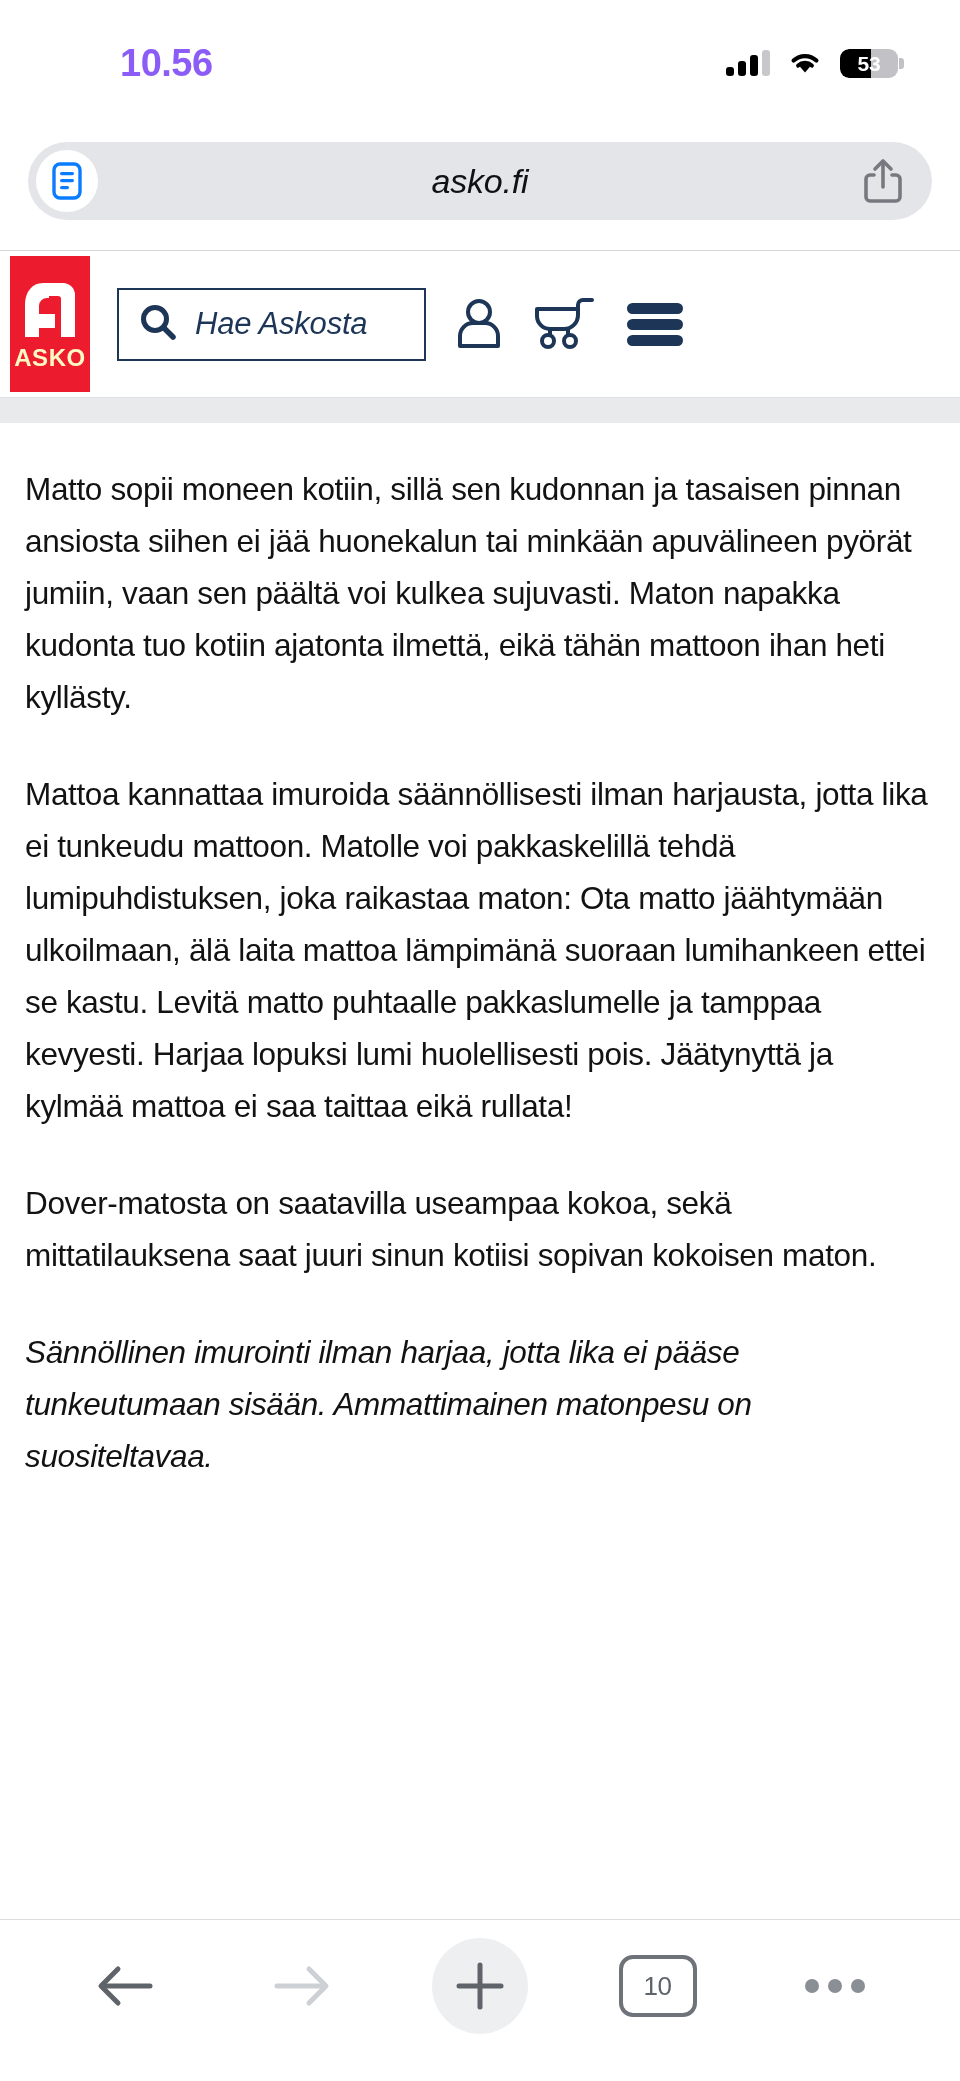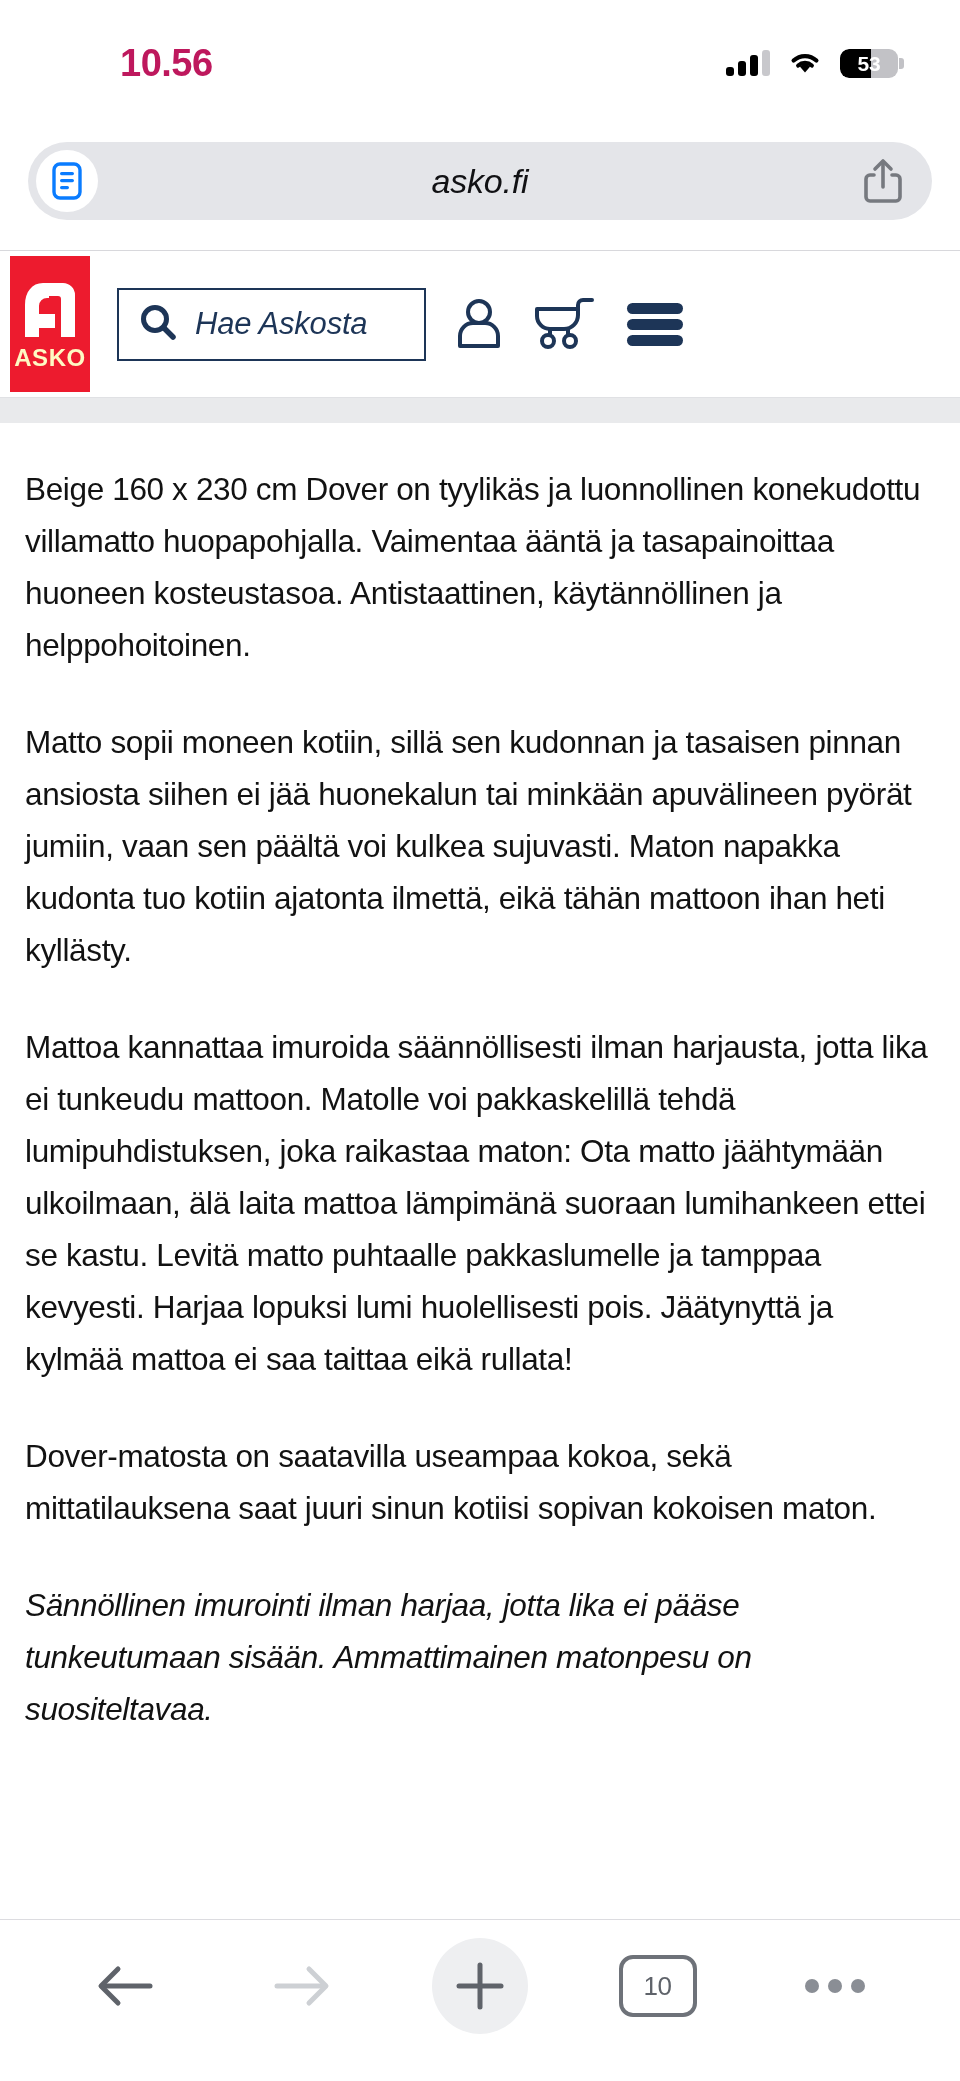--- a/index.html
+++ b/index.html
@@ -25,21 +25,21 @@
     flex: 0 0 112px;
     display: flex;
     align-items: center;
     justify-content: space-between;
     padding: 14px 62px 0 120px;
     background: #ffffff;
   }
   .status-time {
     font-size: 38px;
     font-weight: 700;
-    color: #be185d;
+    color: #8b5cf6;
     letter-spacing: -0.5px;
   }
   .status-right {
     display: flex;
     align-items: center;
     gap: 18px;
   }
   .signal-bars {
     display: flex;
     align-items: flex-end;
@@ -354,21 +354,20 @@
           <rect x="1" y="18" width="56" height="11" rx="5.5" fill="#1d3557"></rect>
           <rect x="1" y="34" width="56" height="11" rx="5.5" fill="#1d3557"></rect>
         </svg>
       </span>
     </div>
   </div>
 
   <div class="gray-band"></div>
 
   <div class="content">
-    <p>Beige 160 x 230 cm Dover on tyylikäs ja luonnollinen konekudottu villamatto huopapohjalla. Vaimentaa ääntä ja tasapainoittaa huoneen kosteustasoa. Antistaattinen, käytännöllinen ja helppohoitoinen.</p>
     <p>Matto sopii moneen kotiin, sillä sen kudonnan ja tasaisen pinnan ansiosta siihen ei jää huonekalun tai minkään apuvälineen pyörät jumiin, vaan sen päältä voi kulkea sujuvasti. Maton napakka kudonta tuo kotiin ajatonta ilmettä, eikä tähän mattoon ihan heti kyllästy.</p>
     <p>Mattoa kannattaa imuroida säännöllisesti ilman harjausta, jotta lika ei tunkeudu mattoon. Matolle voi pakkaskelillä tehdä lumipuhdistuksen, joka raikastaa maton: Ota matto jäähtymään ulkoilmaan, älä laita mattoa lämpimänä suoraan lumihankeen ettei se kastu. Levitä matto puhtaalle pakkaslumelle ja tamppaa kevyesti. Harjaa lopuksi lumi huolellisesti pois. Jäätynyttä ja kylmää mattoa ei saa taittaa eikä rullata!</p>
     <p>Dover-matosta on saatavilla useampaa kokoa, sekä mittatilauksena saat juuri sinun kotiisi sopivan kokoisen maton.</p>
     <p>Sännöllinen imurointi ilman harjaa, jotta lika ei pääse tunkeutumaan sisään. Ammattimainen matonpesu on suositeltavaa.</p>
   </div>
 
   <div class="bottom-bar">
     <div class="tb-btn">
       <svg width="62" height="50" viewBox="0 0 62 50">
         <path d="M56 25 H8" stroke="#5f636a" stroke-width="5" stroke-linecap="round" fill="none"></path>

